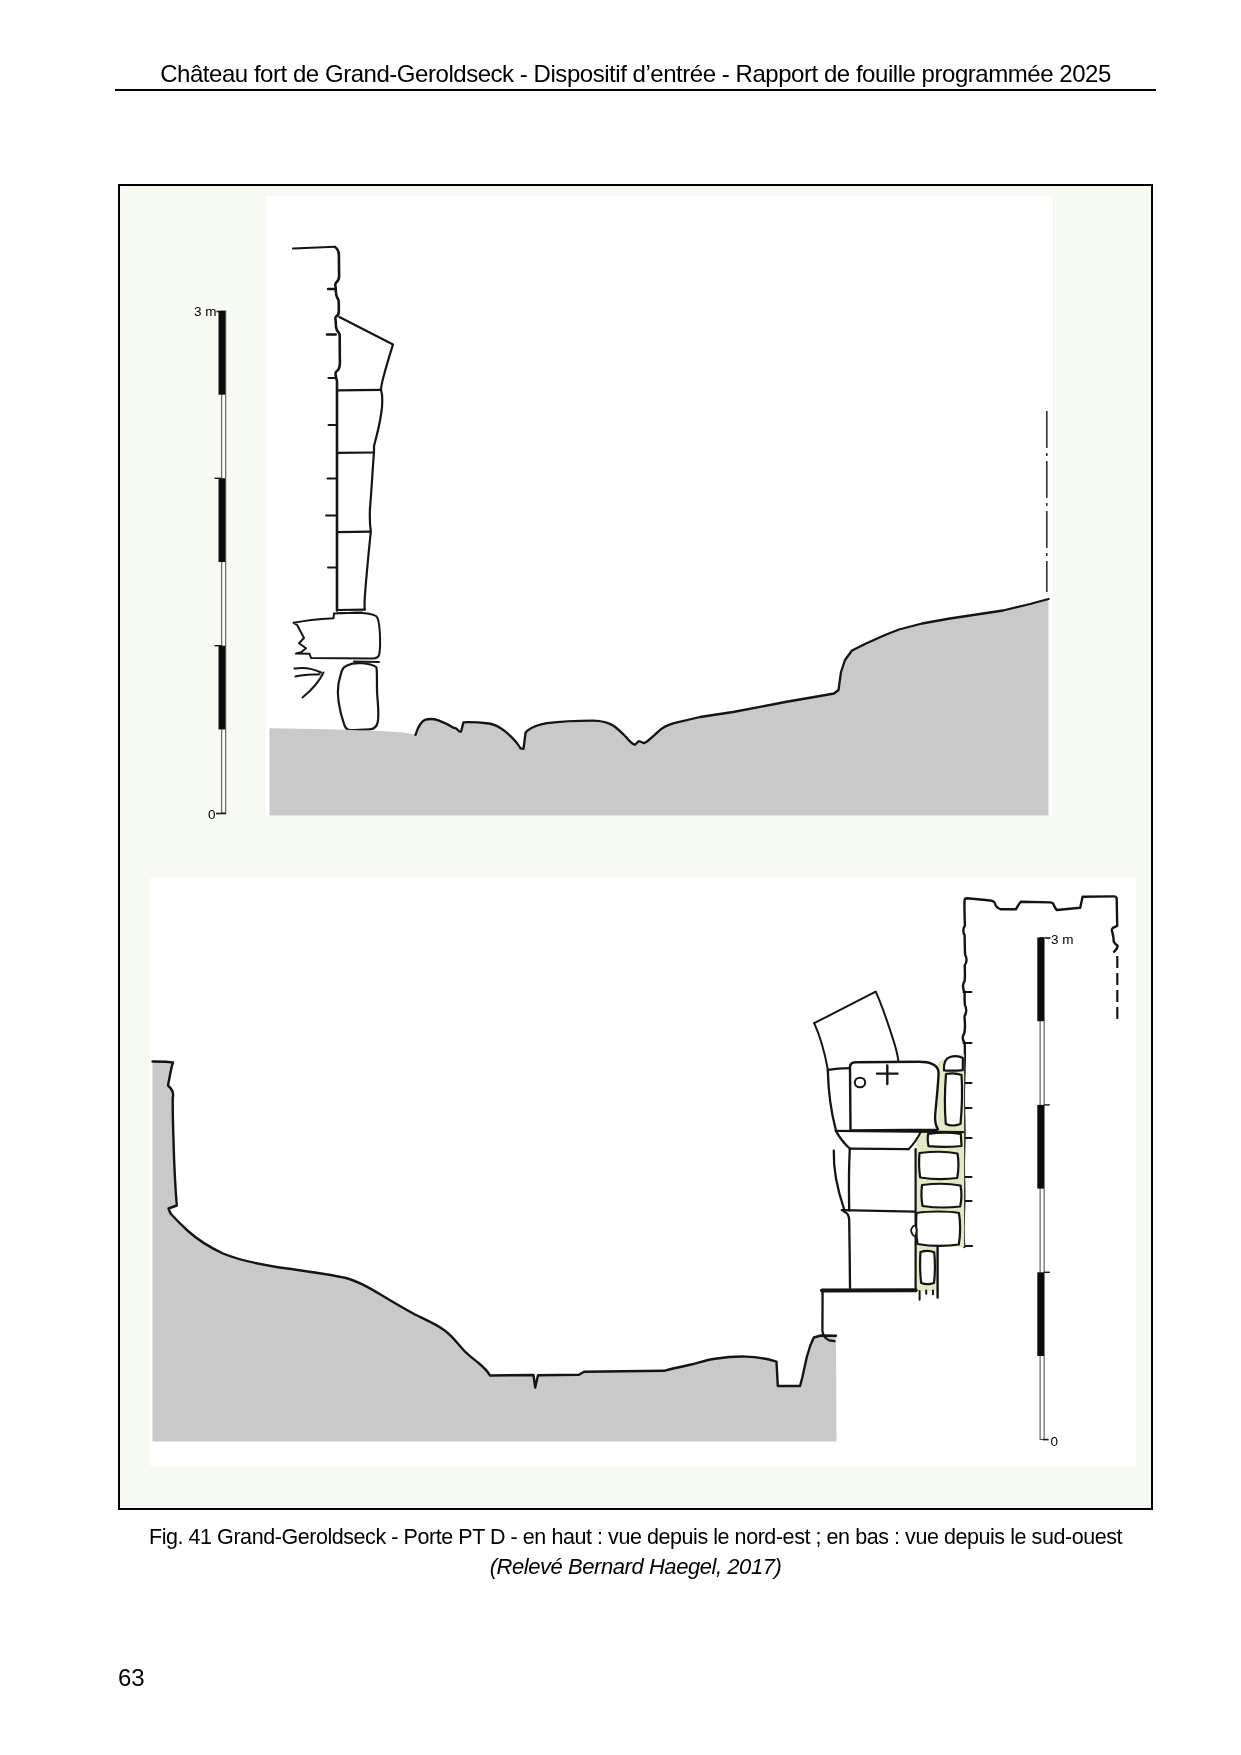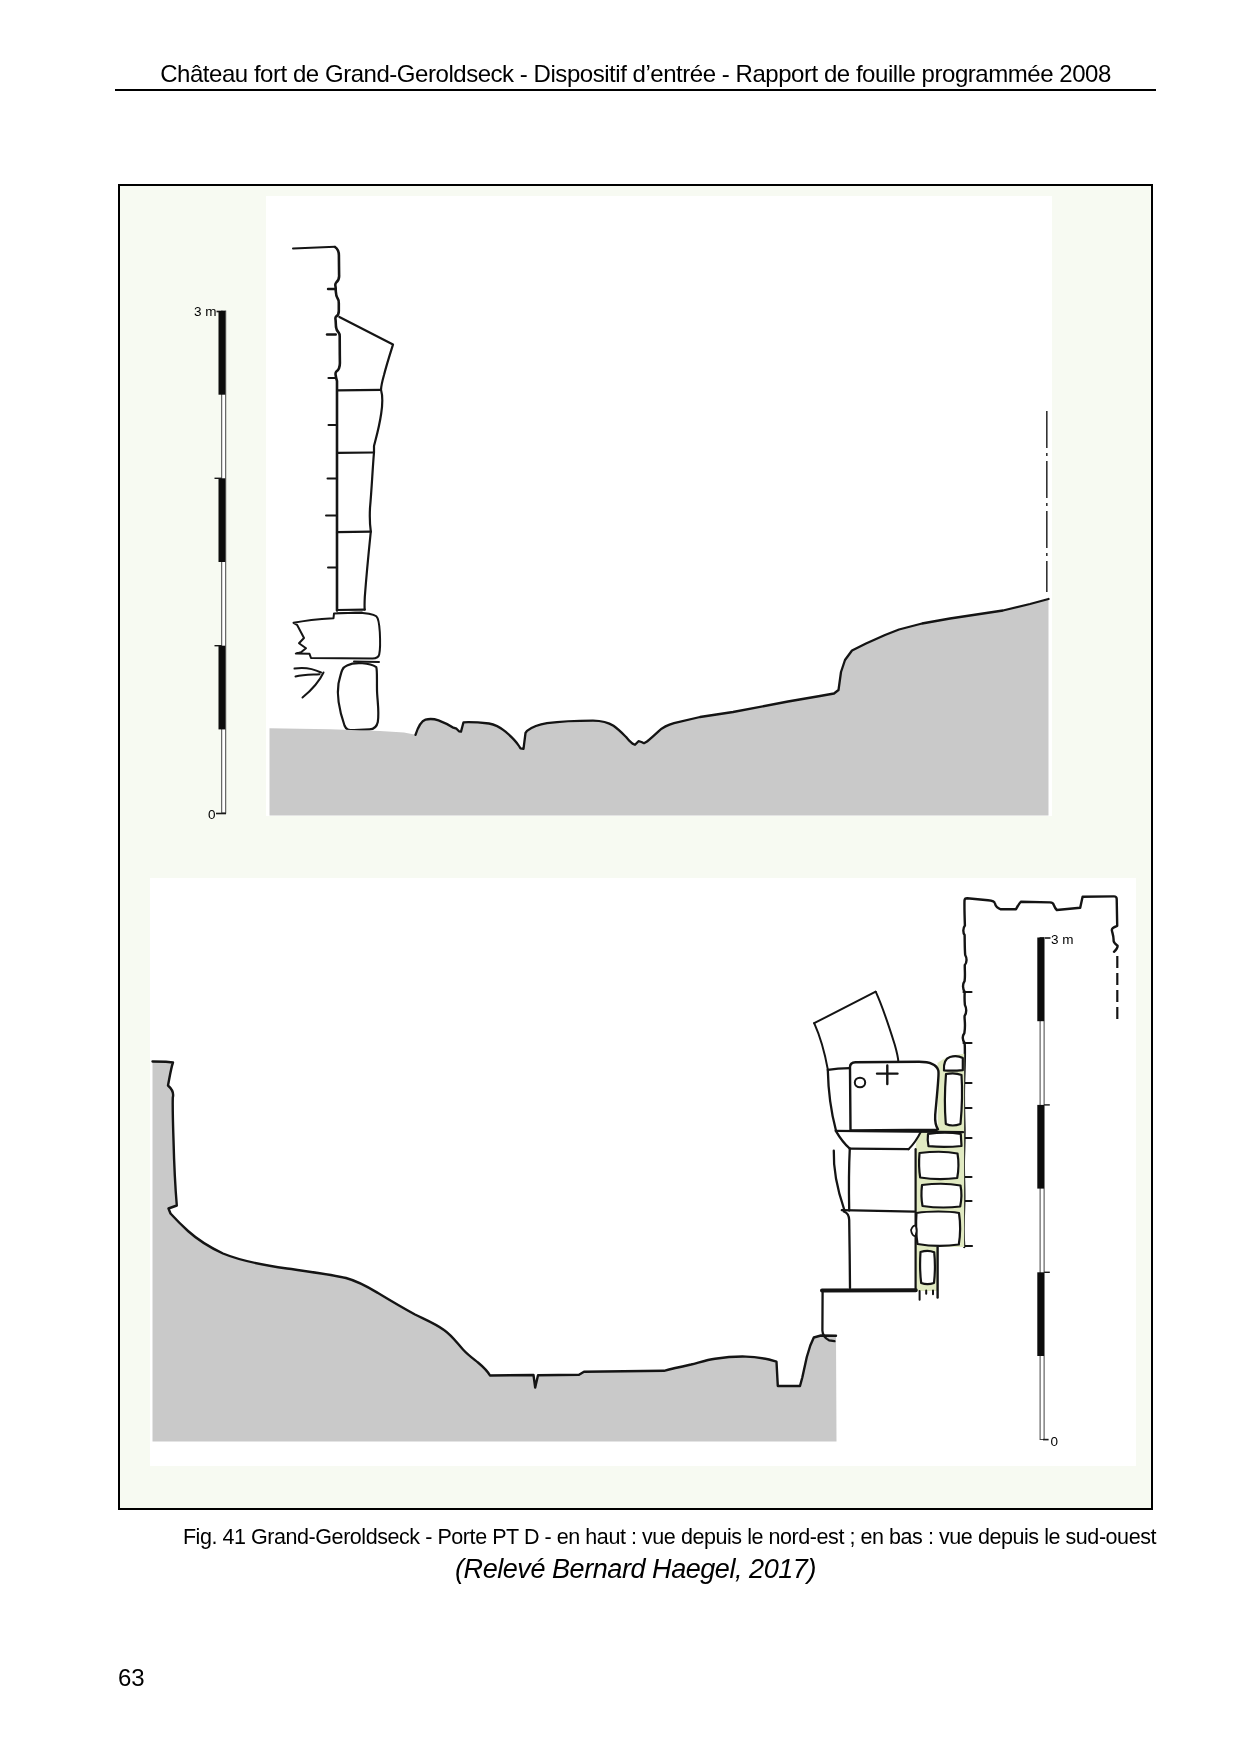--- a/index.html
+++ b/index.html
@@ -4,32 +4,32 @@
 <style>
   html,body{margin:0;padding:0;}
   body{width:1241px;height:1755px;background:#ffffff;position:relative;
        font-family:"Liberation Sans",sans-serif;overflow:hidden;}
   .hdr{position:absolute;left:115px;top:62px;width:1041px;text-align:center;
        font-size:24px;letter-spacing:-0.46px;line-height:1;color:#000;}
   .hdrline{position:absolute;left:115px;top:89px;width:1041px;height:0;
        border-top:2px solid #000;}
   .figbox{position:absolute;left:118px;top:184px;width:1035px;height:1326px;
        box-sizing:border-box;border:2px solid #000;background:#f7faf2;}
-  .cap1{position:absolute;left:115px;top:1527px;width:1041px;text-align:right;
+  .cap1{position:absolute;left:115px;top:1527px;width:1041px;text-align:center;
        font-size:21.5px;letter-spacing:-0.44px;line-height:1;color:#000;}
   .cap2{position:absolute;left:115px;top:1556px;width:1041px;text-align:center;
-       font-size:27px;letter-spacing:-0.44px;line-height:1;font-style:italic;color:#000;}
+       font-size:22px;letter-spacing:-0.44px;line-height:1;font-style:italic;color:#000;}
   .pgnum{position:absolute;left:118px;top:1666px;font-size:24px;line-height:1;color:#000;}
   svg{position:absolute;left:0;top:0;}
   text{font-family:"Liberation Sans",sans-serif;fill:#000;}
 </style>
 </head>
 <body>
 
-<div class="hdr">Château fort de Grand-Geroldseck - Dispositif d’entrée - Rapport de fouille programmée 2008</div>
+<div class="hdr">Château fort de Grand-Geroldseck - Dispositif d’entrée - Rapport de fouille programmée 2025</div>
 
 <div class="hdrline"></div>
 
 <div class="figbox"></div>
 
 <svg width="1241" height="1755" viewBox="0 0 1241 1755">
 
   <g>
       <rect x="266" y="196" width="786" height="620" fill="#ffffff"></rect>
     </g>

